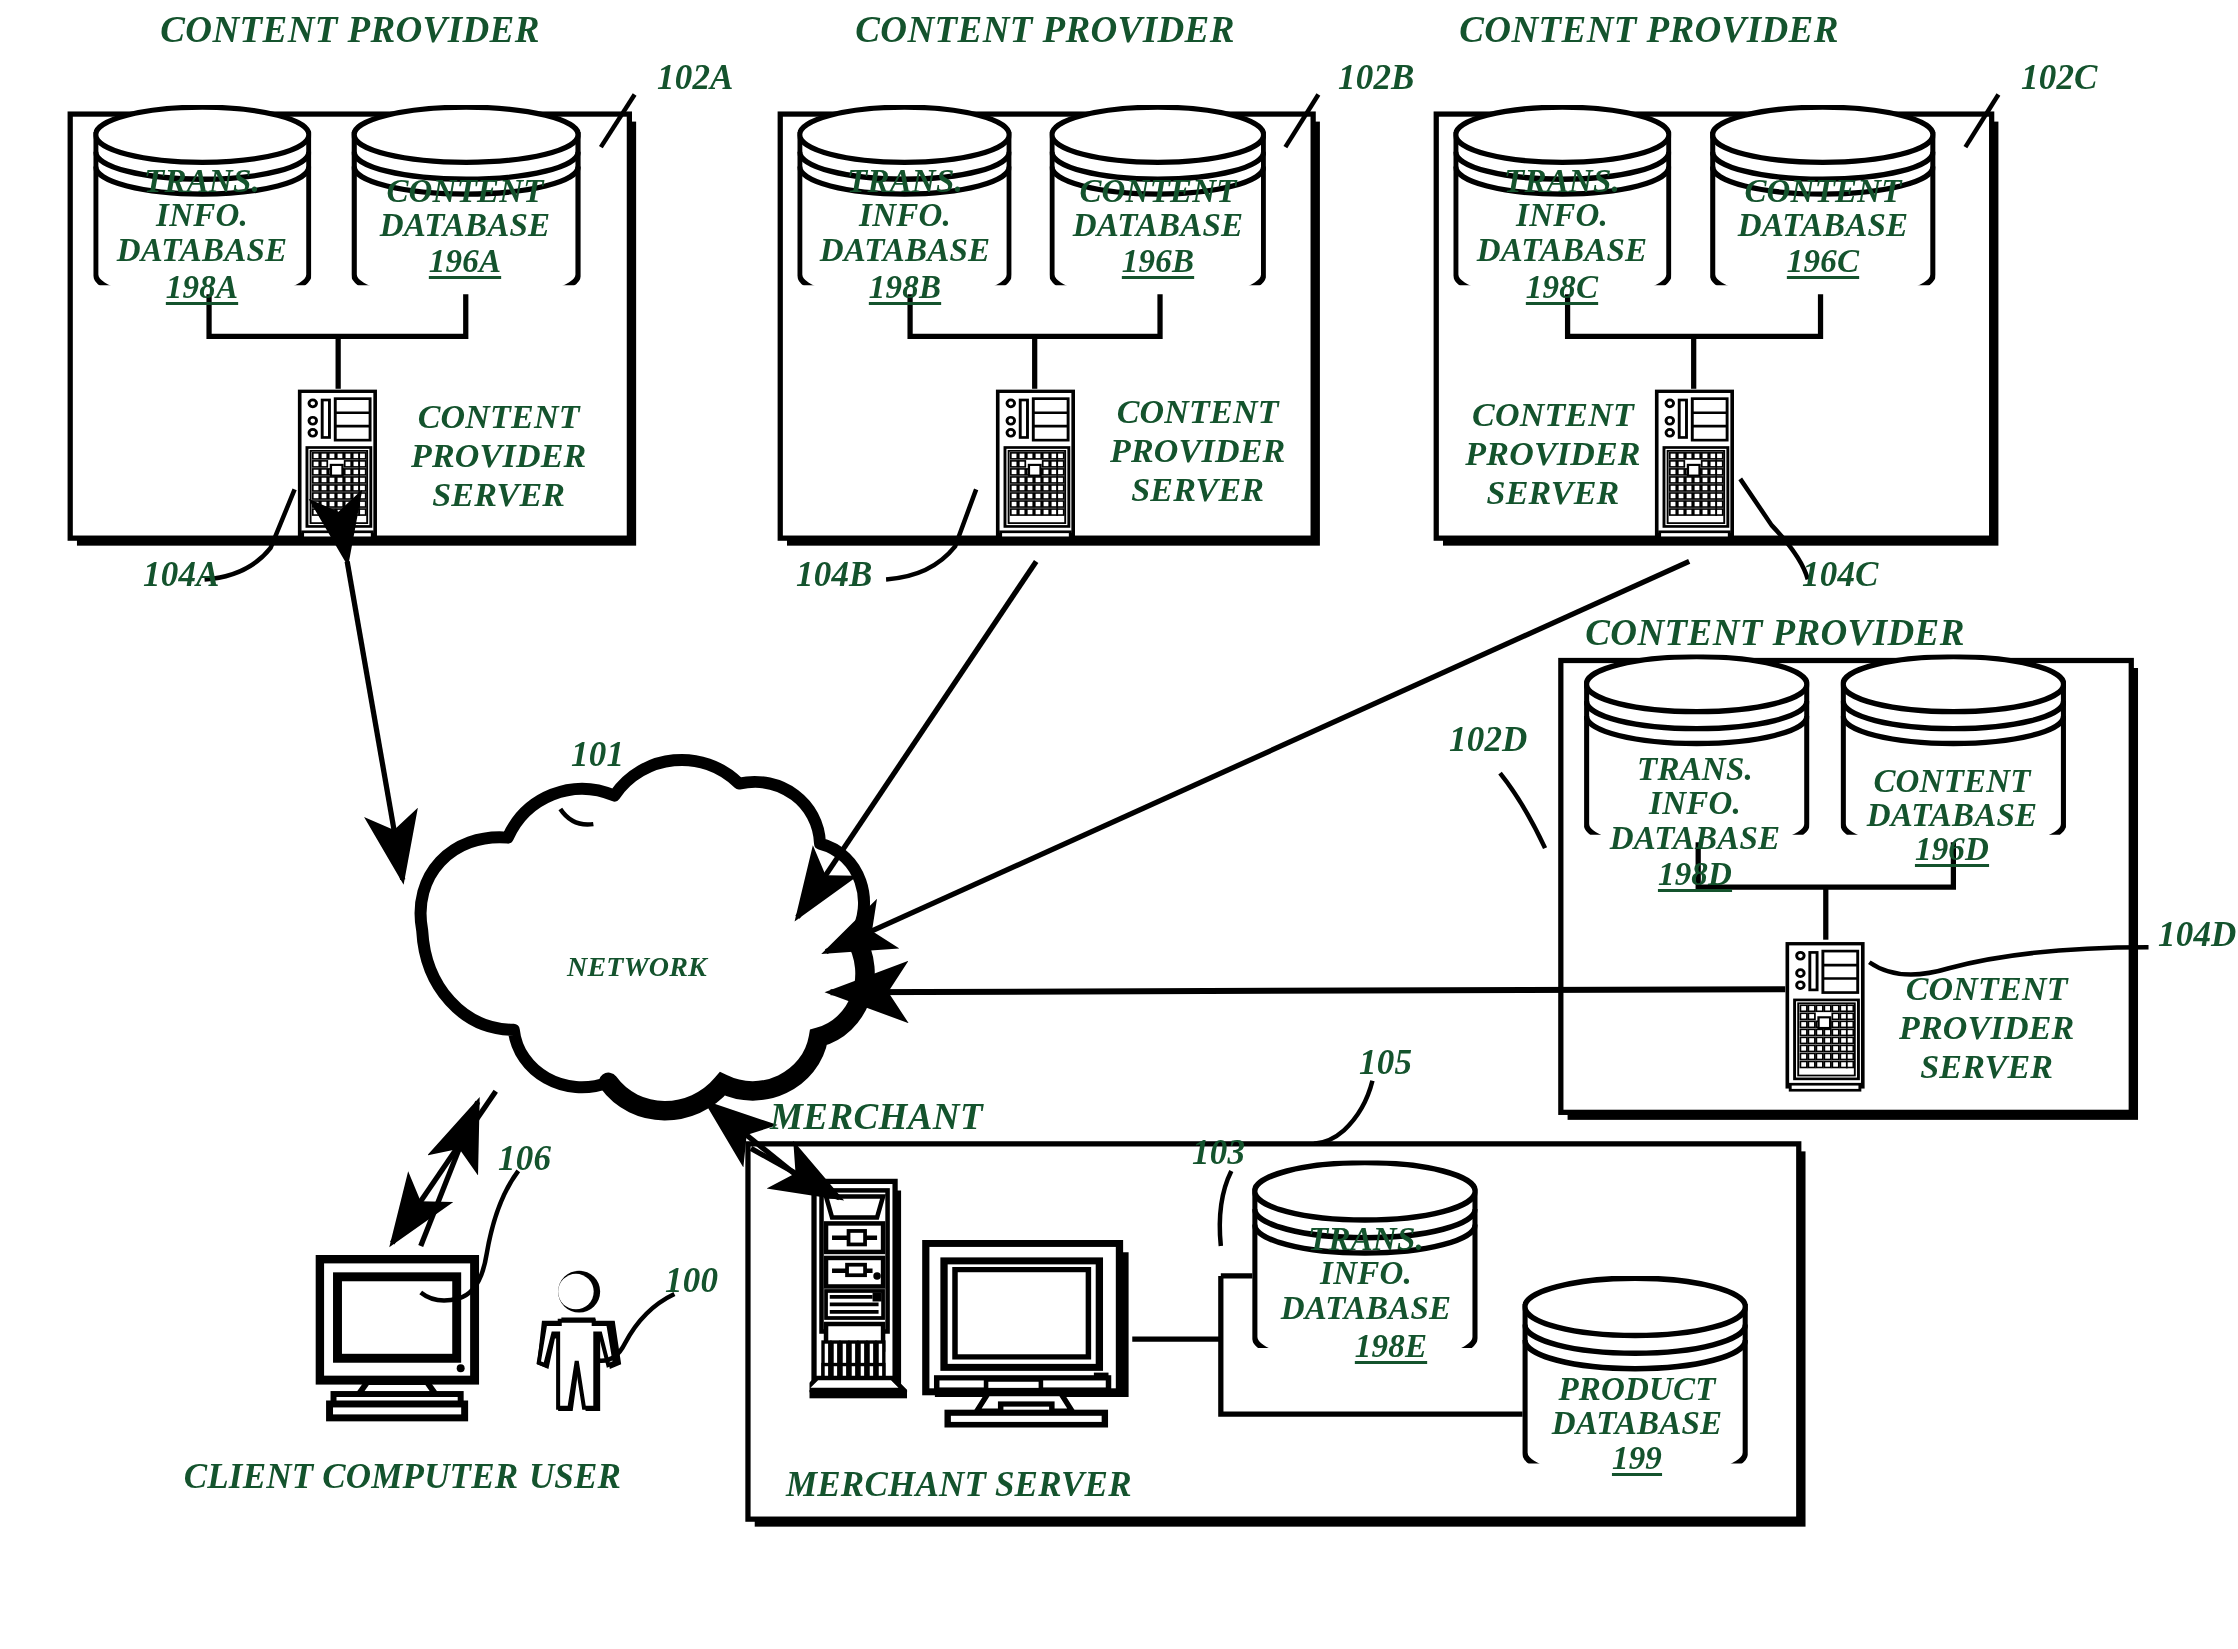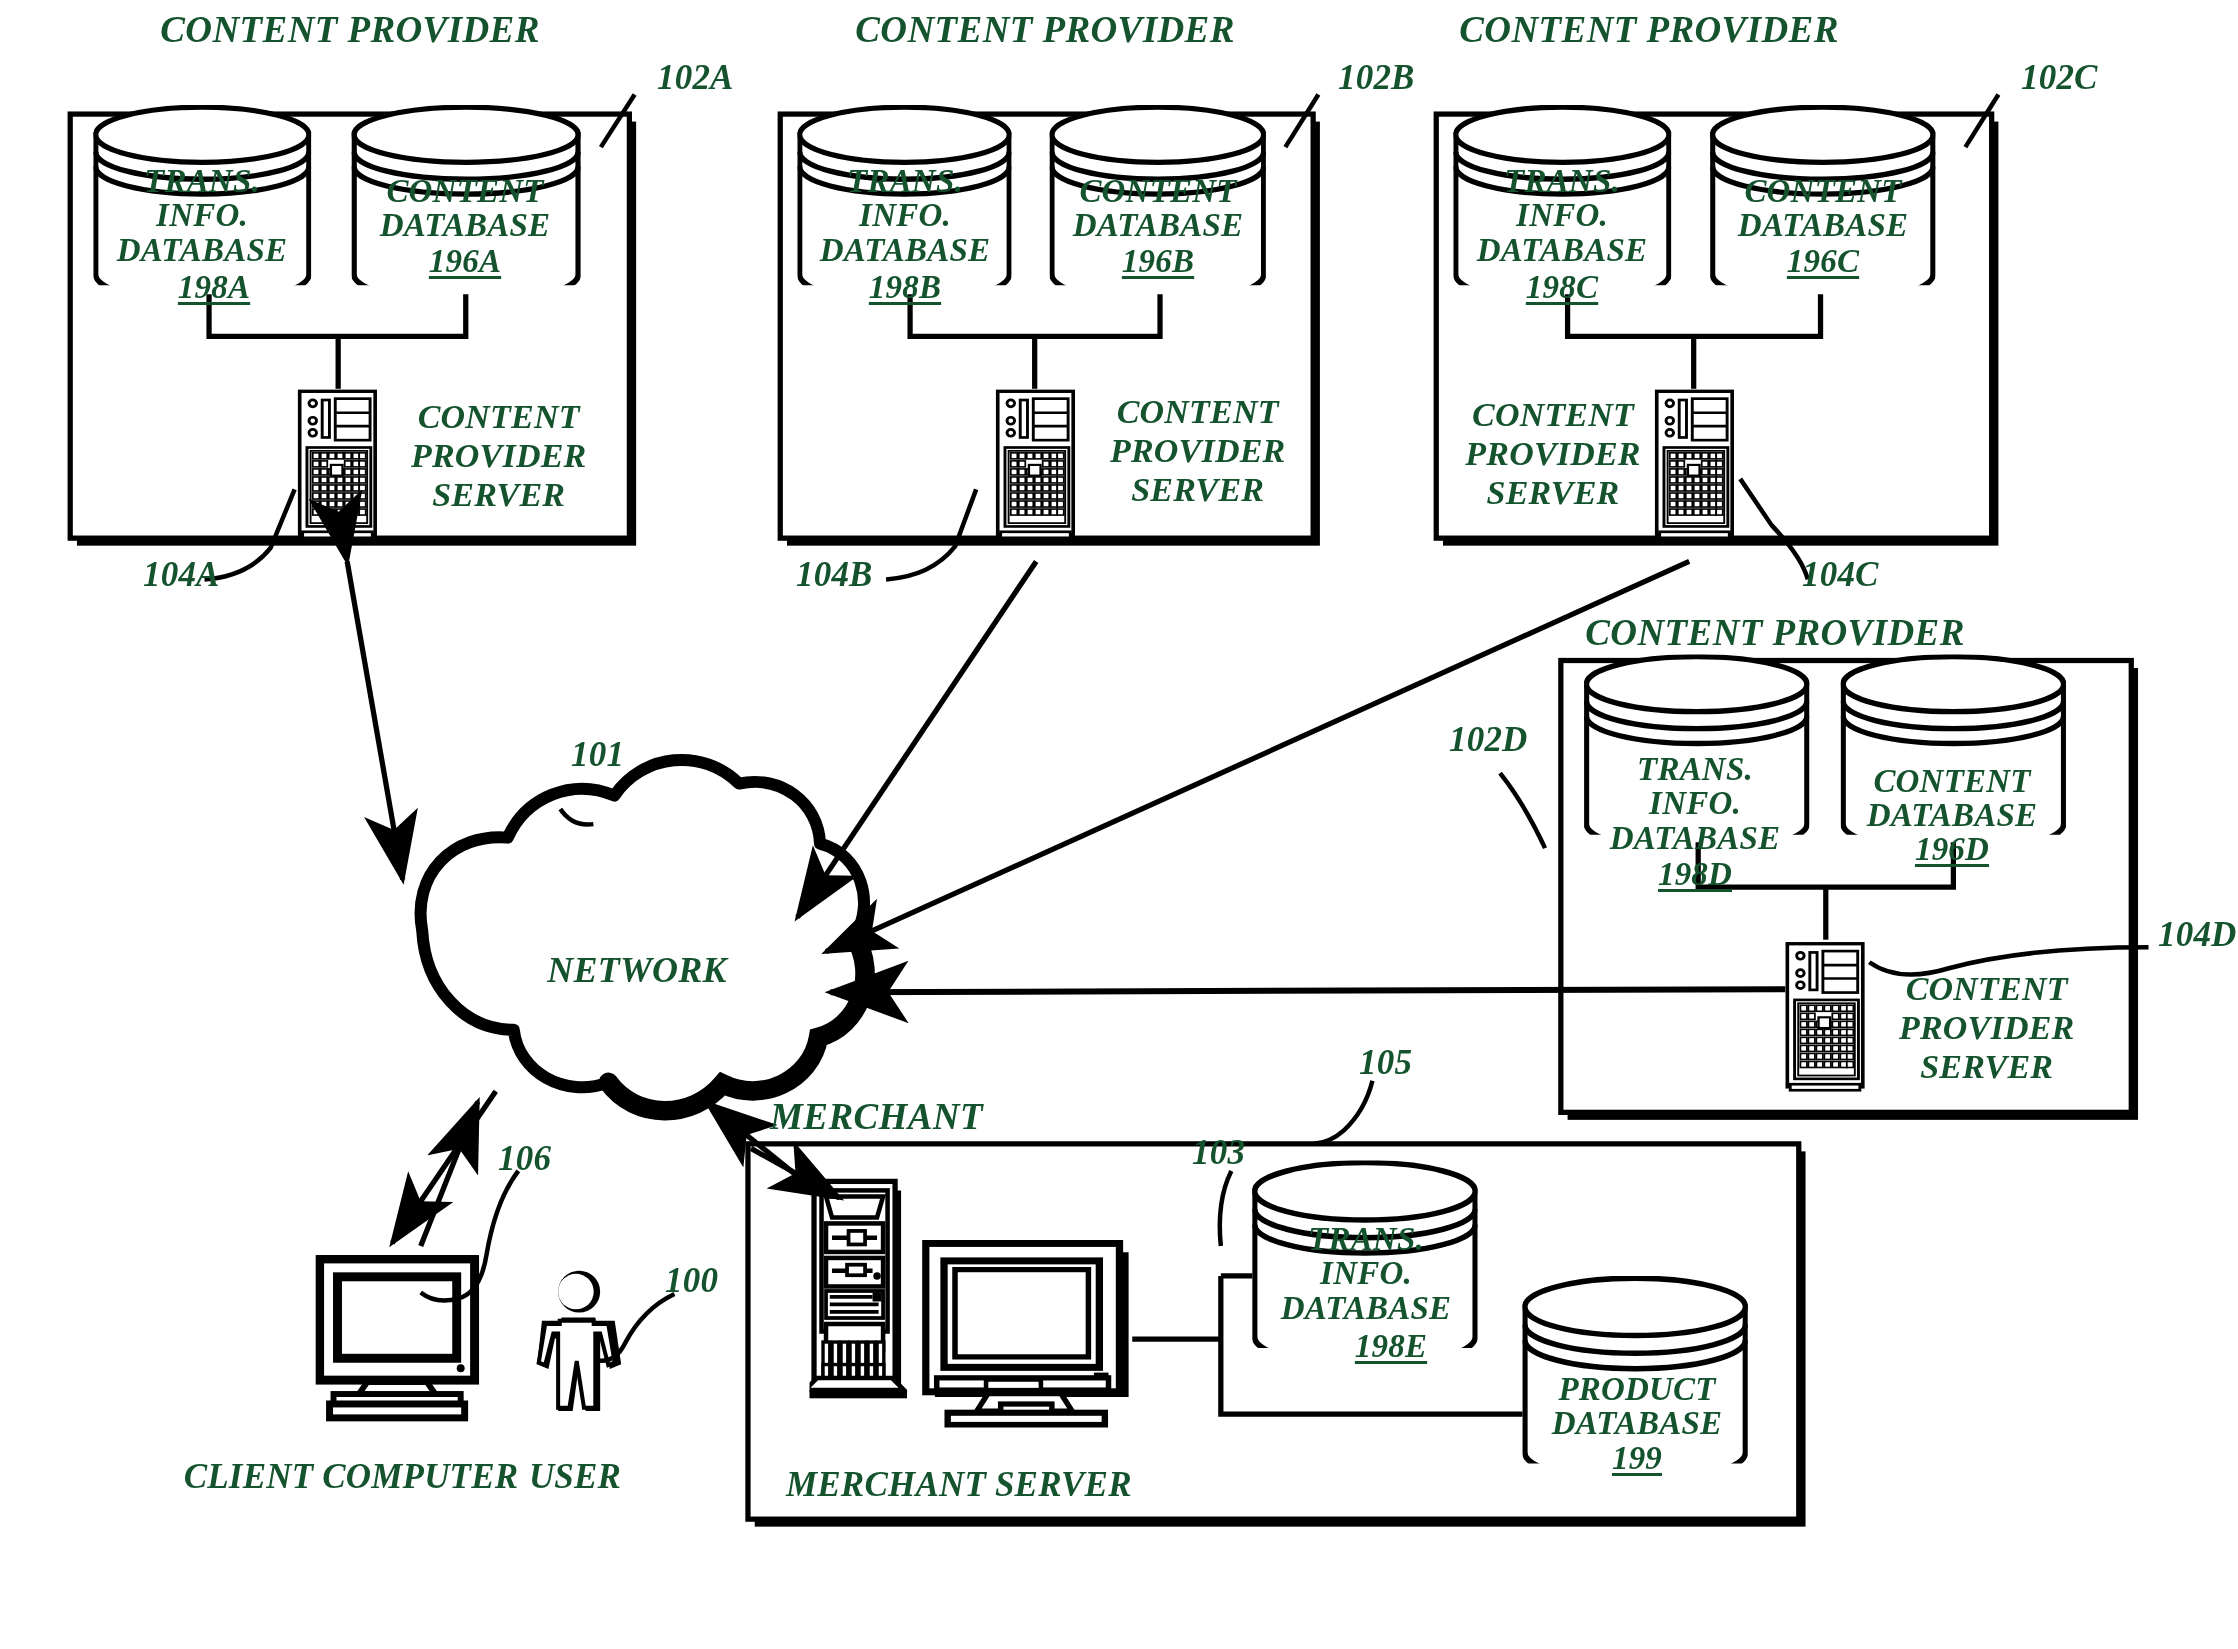--- a/index.html
+++ b/index.html
@@ -6,21 +6,21 @@
   html,body{margin:0;padding:0;background:#ffffff;}
   body{font-family:"Liberation Serif",serif;}
   #stage{position:relative;width:2239px;height:1649px;background:#fff;overflow:hidden;}
   #vec{position:absolute;left:0;top:0;width:2239px;height:1649px;}
   .lbl{position:absolute;font-family:"Liberation Serif",serif;font-style:italic;font-weight:bold;
        color:#14532d;white-space:pre;line-height:1.04;letter-spacing:0.2px;}
   .ref{font-size:35px;}
   .hdr{font-size:37px;letter-spacing:0.4px;}
   .dbt{font-size:33px;text-align:center;}
   .srv{font-size:34px;text-align:center;line-height:1.14;}
-  .cloudtxt{font-size:36px;}
+  .cloudtxt{font-size:28px;}
   .plain{font-style:italic;font-weight:bold;font-size:35px;}
   .ctr{transform:translateX(-50%);text-align:center;}
   .u{text-decoration:underline;text-decoration-thickness:3px;text-underline-offset:3.8px;}
 </style>
 </head>
 <body>
 
 <div id="stage">
 
   <svg id="vec" viewBox="0 0 2982 2197" xmlns="http://www.w3.org/2000/svg">
@@ -308,21 +308,21 @@
 
       <path d="M560,1660 L636,1468" marker-end="url(#ah)"></path>
     </g>
   </svg>
 
   <div class="lbl hdr ctr" style="left:350px; top:10.5px;">CONTENT PROVIDER</div>
   <div class="lbl ref" style="left:657px; top:60px;">102A</div>
   <div class="lbl dbt ctr" style="left:202px; top:164px; width:225px;"><span>TRANS.
 INFO.
 DATABASE</span></div>
-  <div class="lbl dbt ctr u" style="left:214px; top:270px;text-align:center;">198A</div>
+  <div class="lbl dbt ctr u" style="left:202px; top:270px;text-align:center;">198A</div>
   <div class="lbl dbt ctr" style="left:465px; top:174px; width:225px;"><span>CONTENT
 DATABASE</span></div>
   <div class="lbl dbt ctr u" style="left:465px; top:244px;">196A</div>
   <div class="lbl srv" style="left:411px; top:398px;">CONTENT
 PROVIDER
 SERVER</div>
   <div class="lbl ref" style="left:143px; top:557px;">104A</div>
 
   <div class="lbl hdr ctr" style="left:1045px; top:10.5px;">CONTENT PROVIDER</div>
   <div class="lbl ref" style="left:1338px; top:60px;">102B</div>

